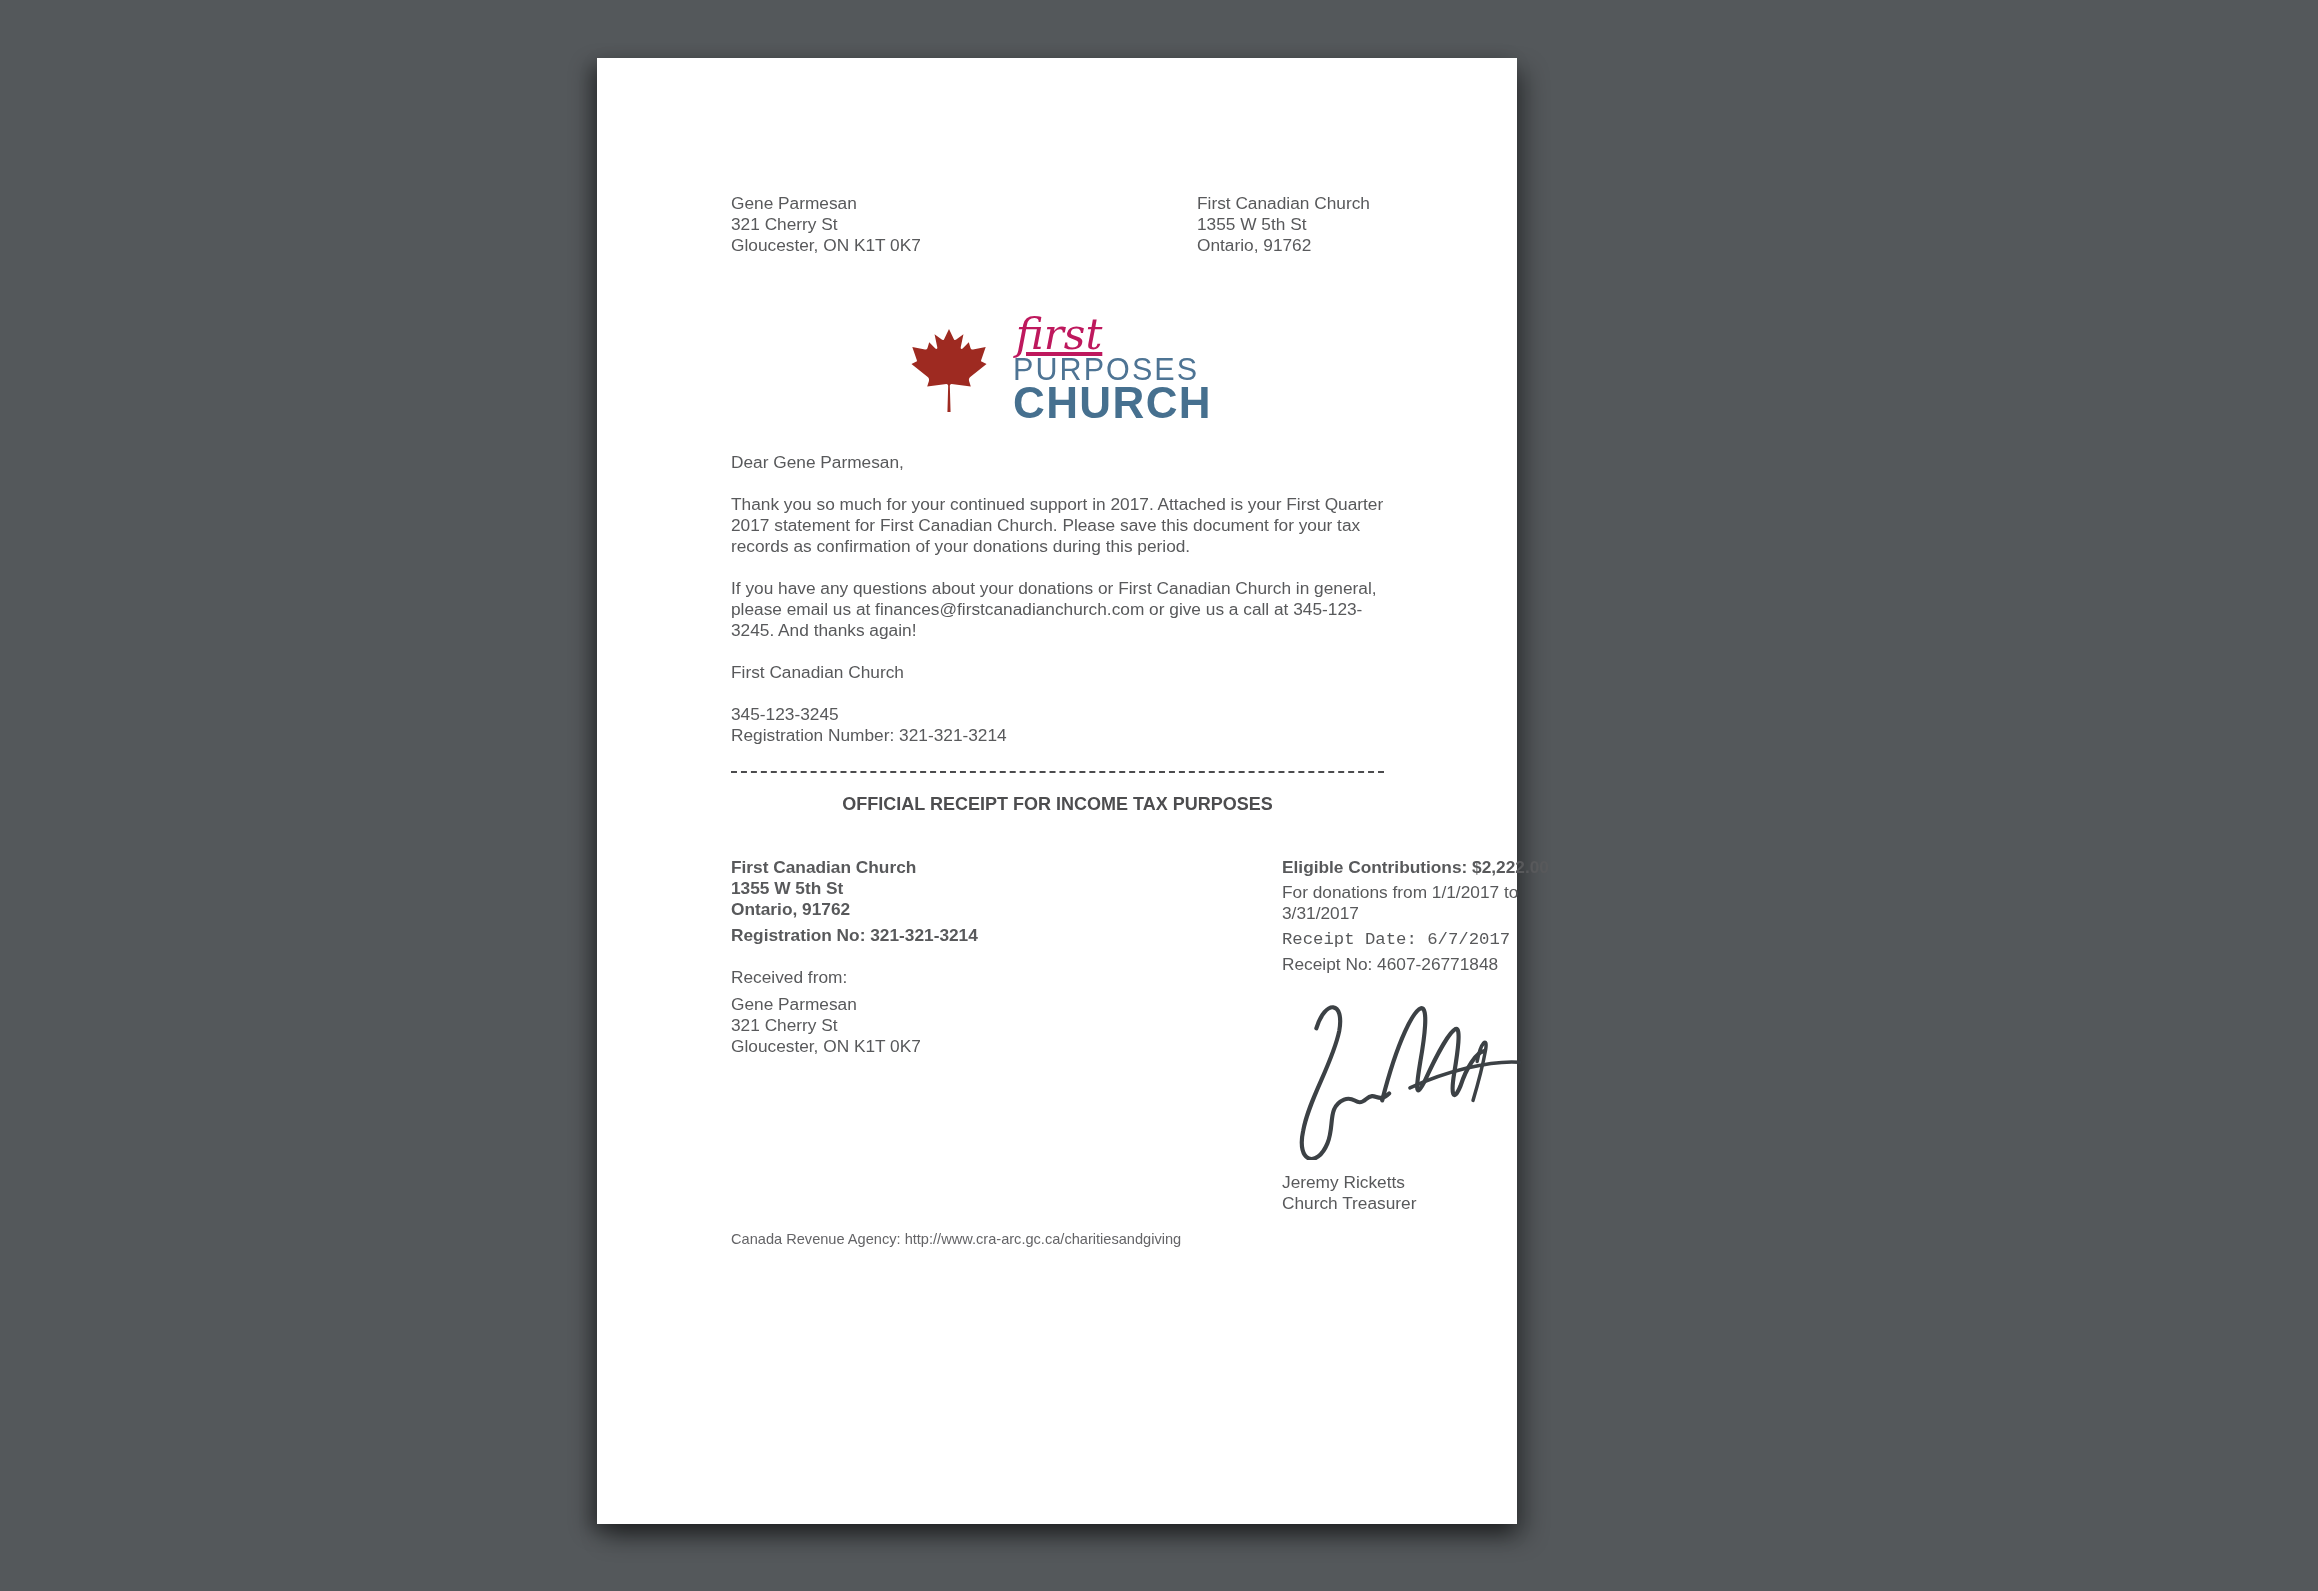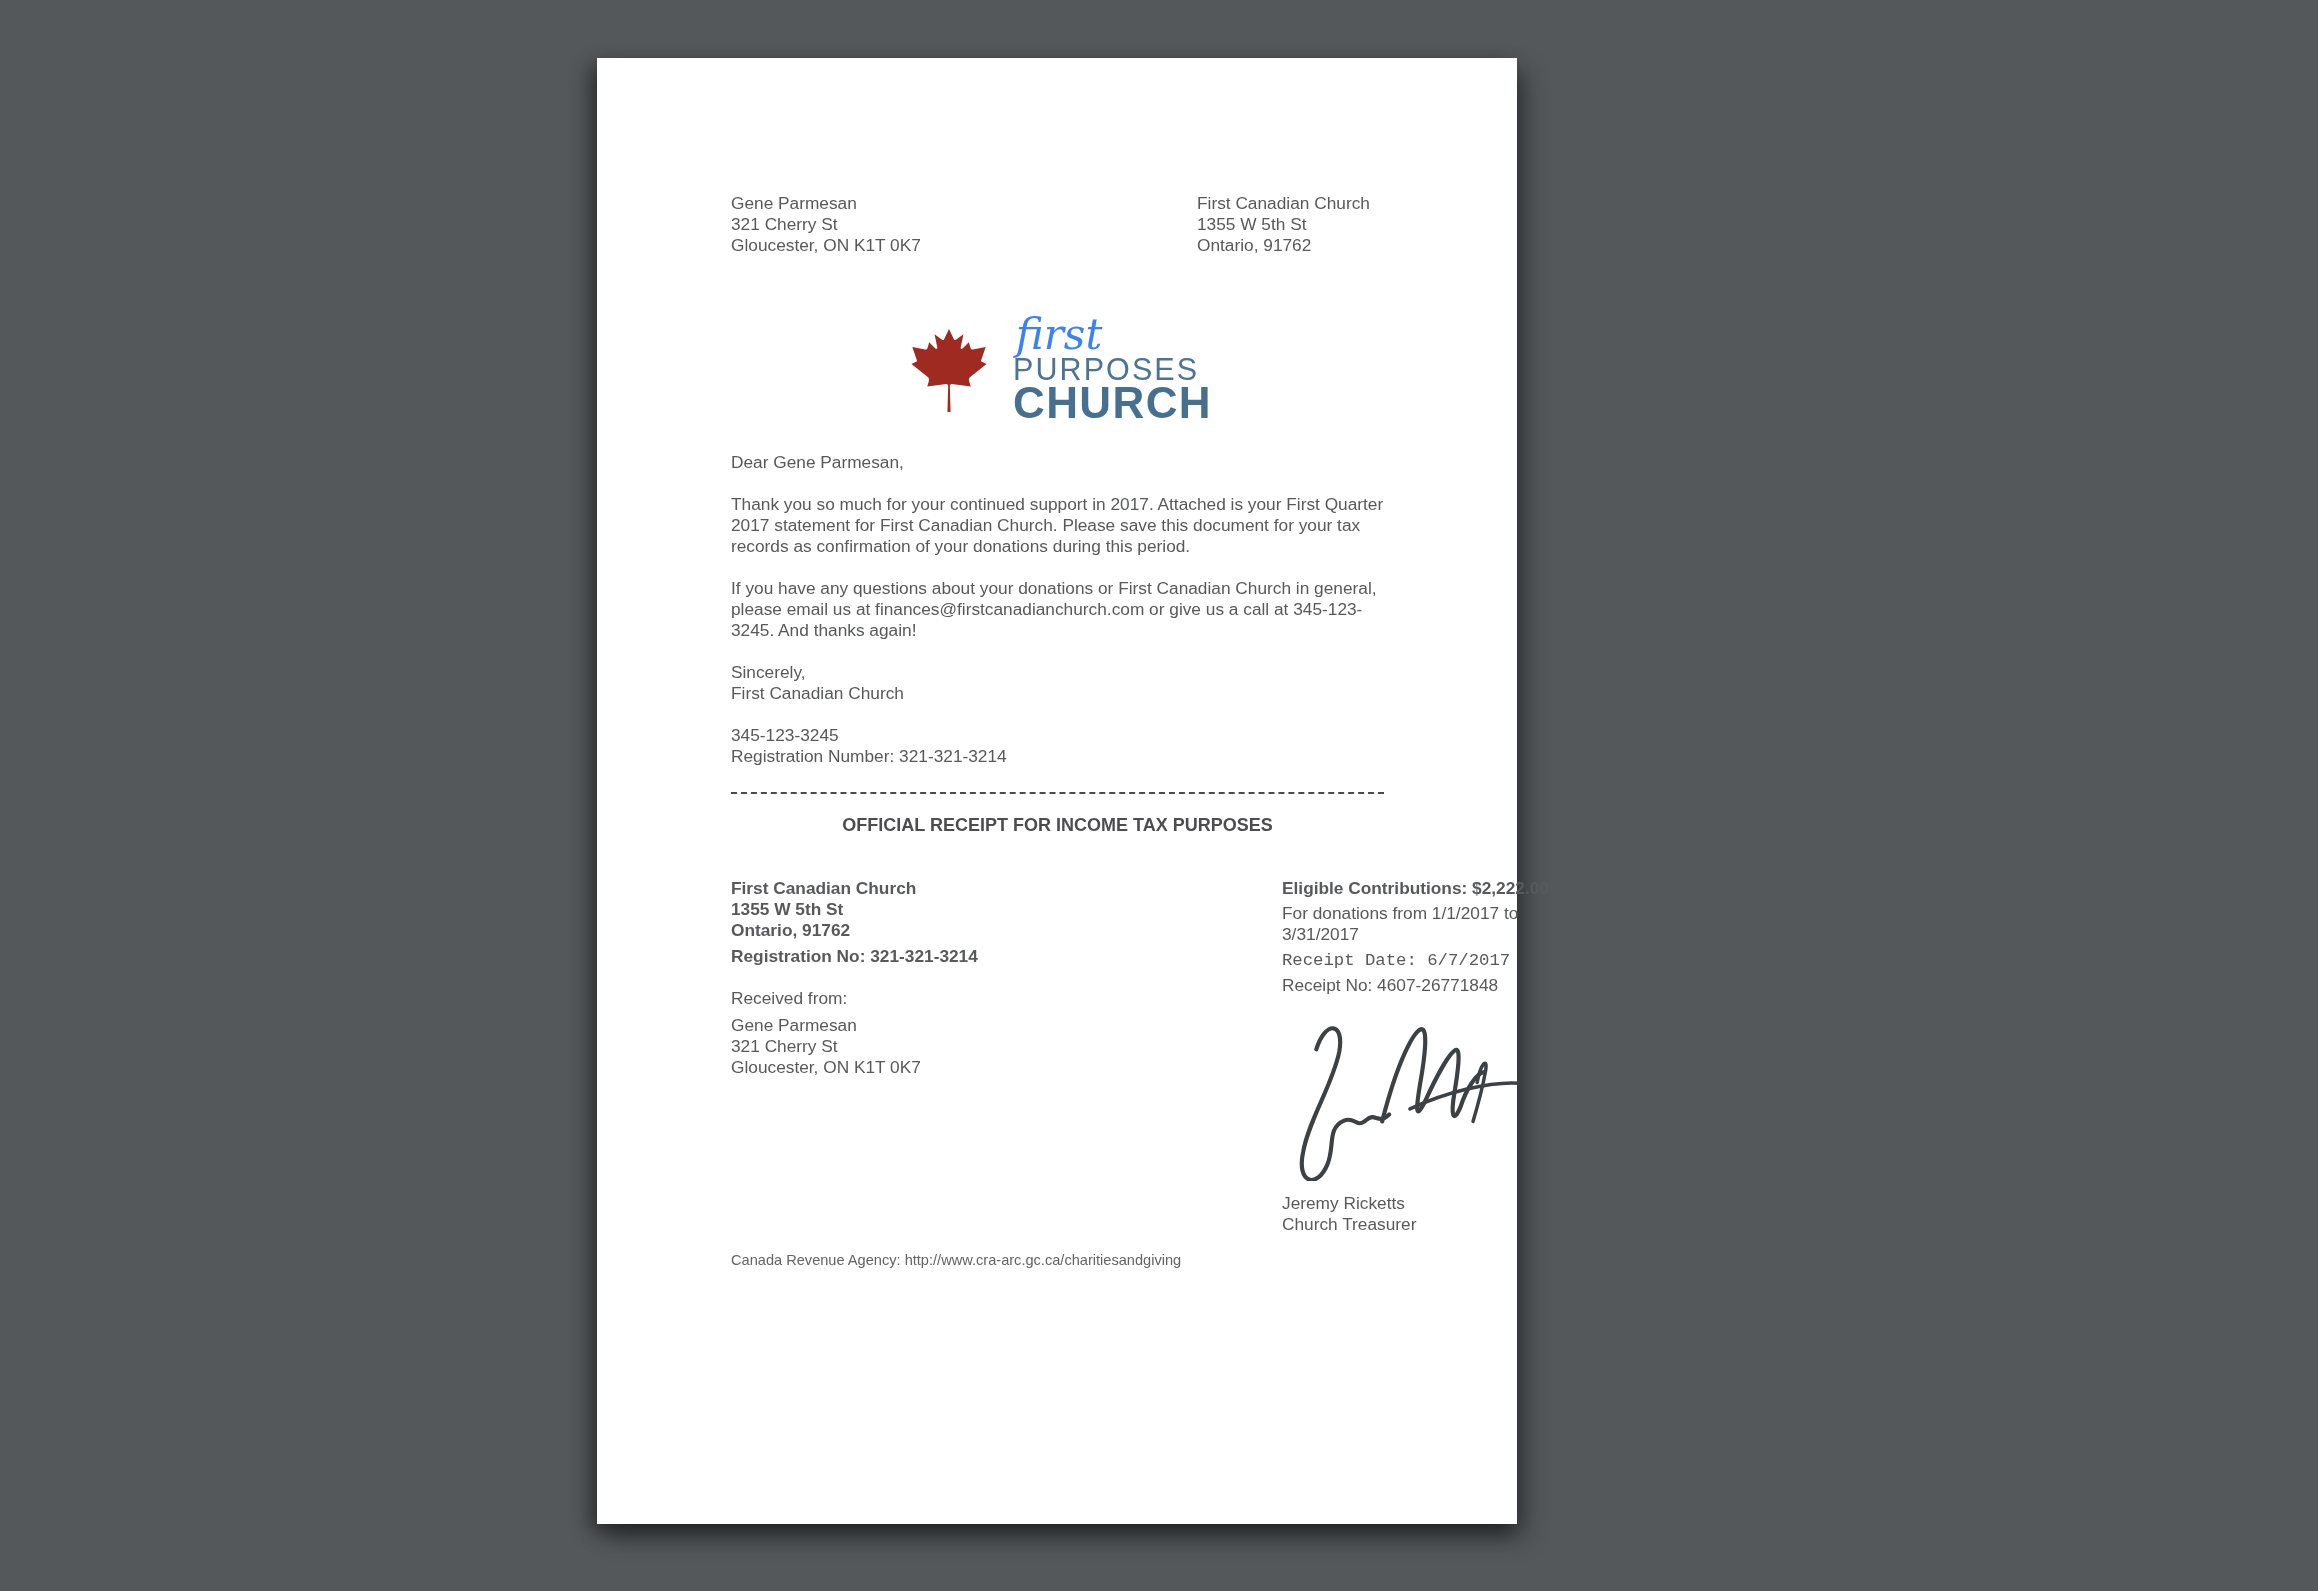--- a/index.html
+++ b/index.html
@@ -25,22 +25,23 @@
   .addr-right { width:187px; }
   .addr div { white-space:nowrap; }
 
   .logo { margin-top:61px; display:flex; justify-content:center; align-items:flex-end; }
   .logo-leaf { width:92px; height:101px; margin-right:18px; }
   .logo-words { display:flex; flex-direction:column; align-items:flex-start; }
   .logo-first {
     font-family:"DejaVu Serif", serif;
     font-style:italic;
     font-size:42px; line-height:36px;
-    color:#3b82f6;
+    color:#be185d;
     margin-left:2.8px;
+    text-decoration:underline;
   }
   .logo-canadian {
     font-size:30.5px; line-height:32px;
     letter-spacing:2.1px;
     color:#4e7494;
   }
   .logo-church {
     font-size:44px; line-height:36px;
     font-weight:bold;
     letter-spacing:1.4px;
@@ -113,21 +114,20 @@
       <div class="logo-canadian">PURPOSES</div>
       <div class="logo-church">CHURCH</div>
     </div>
   </div>
 
   <div class="letter">
     <div class="para salutation">Dear Gene Parmesan,</div>
     <div class="para">Thank you so much for your continued support in 2017. Attached is your First Quarter 2017 statement for First Canadian Church. Please save this document for your tax records as confirmation of your donations during this period.</div>
     <div class="para">If you have any questions about your donations or First Canadian Church in general, please email us at finances@firstcanadianchurch.com or give us a call at 345-123-3245. And thanks again!</div>
     <div class="para">
-      <div>Sincerely,</div>
       <div>First Canadian Church</div>
     </div>
     <div class="para">
       <div>345-123-3245</div>
       <div>Registration Number: 321-321-3214</div>
     </div>
   </div>
 
   <div class="divider"></div>
 

